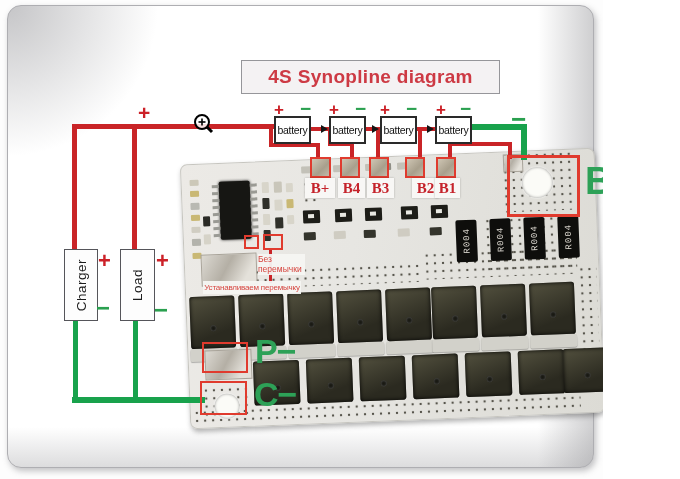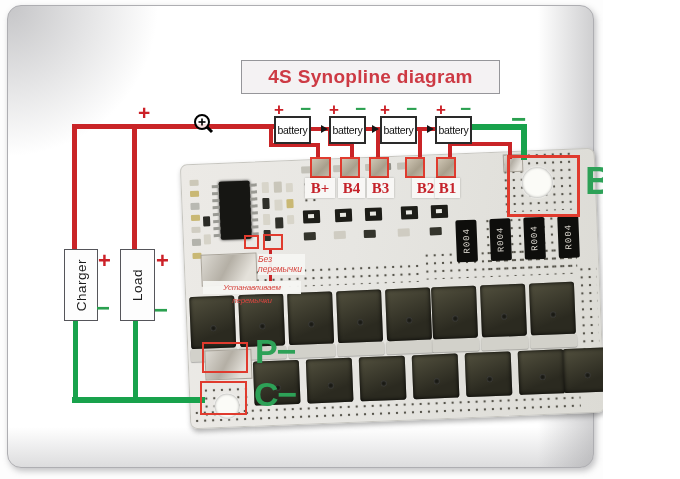--- a/index.html
+++ b/index.html
@@ -38,21 +38,21 @@
   .padlabel{position:absolute;top:172px;height:20px;background:#f8f7f5;color:#c5232b;z-index:6;
             font-family:"Liberation Serif",serif;font-weight:bold;font-size:15px;text-align:center;
             line-height:20px;box-shadow:0 0 2px rgba(0,0,0,.25);}
   
   .term{position:absolute;color:#2da157;font-weight:bold;z-index:6;line-height:1;letter-spacing:-1px;}
   
   .device{position:absolute;top:243px;height:70px;background:#fdfdfd;border:1px solid #55555a;z-index:5;
           display:flex;align-items:center;justify-content:center;}
   .device span{writing-mode:vertical-rl;transform:rotate(180deg);font-size:13.5px;color:#1c1c1c;letter-spacing:.5px;}
   
-  .note{position:absolute;color:#d6453f;background:rgba(246,245,242,.95);z-index:6;font-style:italic;}
+  .note{position:absolute;color:#d6453f;background:rgba(246,245,242,.95);z-index:6;}
   
   #pcb{position:absolute;left:177px;top:150px;width:413px;height:263px;transform:rotate(-2.3deg);
        background:linear-gradient(100deg,#eceae6,#e7e6e2 40%,#dcdbd5);border-radius:7px;z-index:2;
        box-shadow:1px 3px 5px rgba(40,40,40,.35);border:1px solid #c6c5bf;}
   #pcb .d{position:absolute;}
   .dots{background-image:radial-gradient(circle,#57554c 1.2px,transparent 1.6px);background-size:8px 8px;}
   .shunt{background:#0e0e0c;border-radius:2px;display:flex;align-items:center;justify-content:center;}
   .shunt span{writing-mode:vertical-rl;transform:rotate(180deg);color:#dedad2;font-size:9px;
               font-family:"Liberation Mono",monospace;letter-spacing:1px;}
   .fet{background:linear-gradient(160deg,#52503e,#2b2a20 70%);border-radius:3px;box-shadow:inset 0 0 4px #000;}
@@ -269,21 +269,21 @@
     </div>
     <div class="device" style="left:112px;width:33px">
       <span>Load</span>
     </div>
     <span class="mark mplus" style="left:90px;top:244px;font-size:22px">+</span>
     <span class="mark mplus" style="left:148px;top:244px;font-size:22px">+</span>
     <span class="mark mminus" style="left:88px;top:290px;font-size:24px">−</span>
     <span class="mark mminus" style="left:146px;top:292px;font-size:24px">−</span>
 
     <div class="note" style="left:250px;top:248px;width:47px;font-size:8.5px;line-height:9.5px;padding:1px 0">Без перемычки</div>
-    <div class="note" style="left:195px;top:275px;width:98px;height:13px;font-size:8px;line-height:13px;text-align:center;letter-spacing:-.2px">Устанавливаем перемычки</div>
+    <div class="note" style="left:195px;top:275px;width:98px;height:13px;font-size:8px;line-height:13px;text-align:center;letter-spacing:-.2px">Устанавливаем перемычку</div>
 
     <svg id="cursor" width="24" height="24" viewBox="0 0 24 24">
       <circle cx="10" cy="10" r="7" fill="rgba(255,255,255,.85)" stroke="#000" stroke-width="2"></circle>
       <line x1="10" y1="6.5" x2="10" y2="13.5" stroke="#000" stroke-width="1.6"></line>
       <line x1="6.5" y1="10" x2="13.5" y2="10" stroke="#000" stroke-width="1.6"></line>
       <line x1="15" y1="15" x2="20" y2="20" stroke="#000" stroke-width="3"></line>
     </svg>
   </div>
 </div>
 

